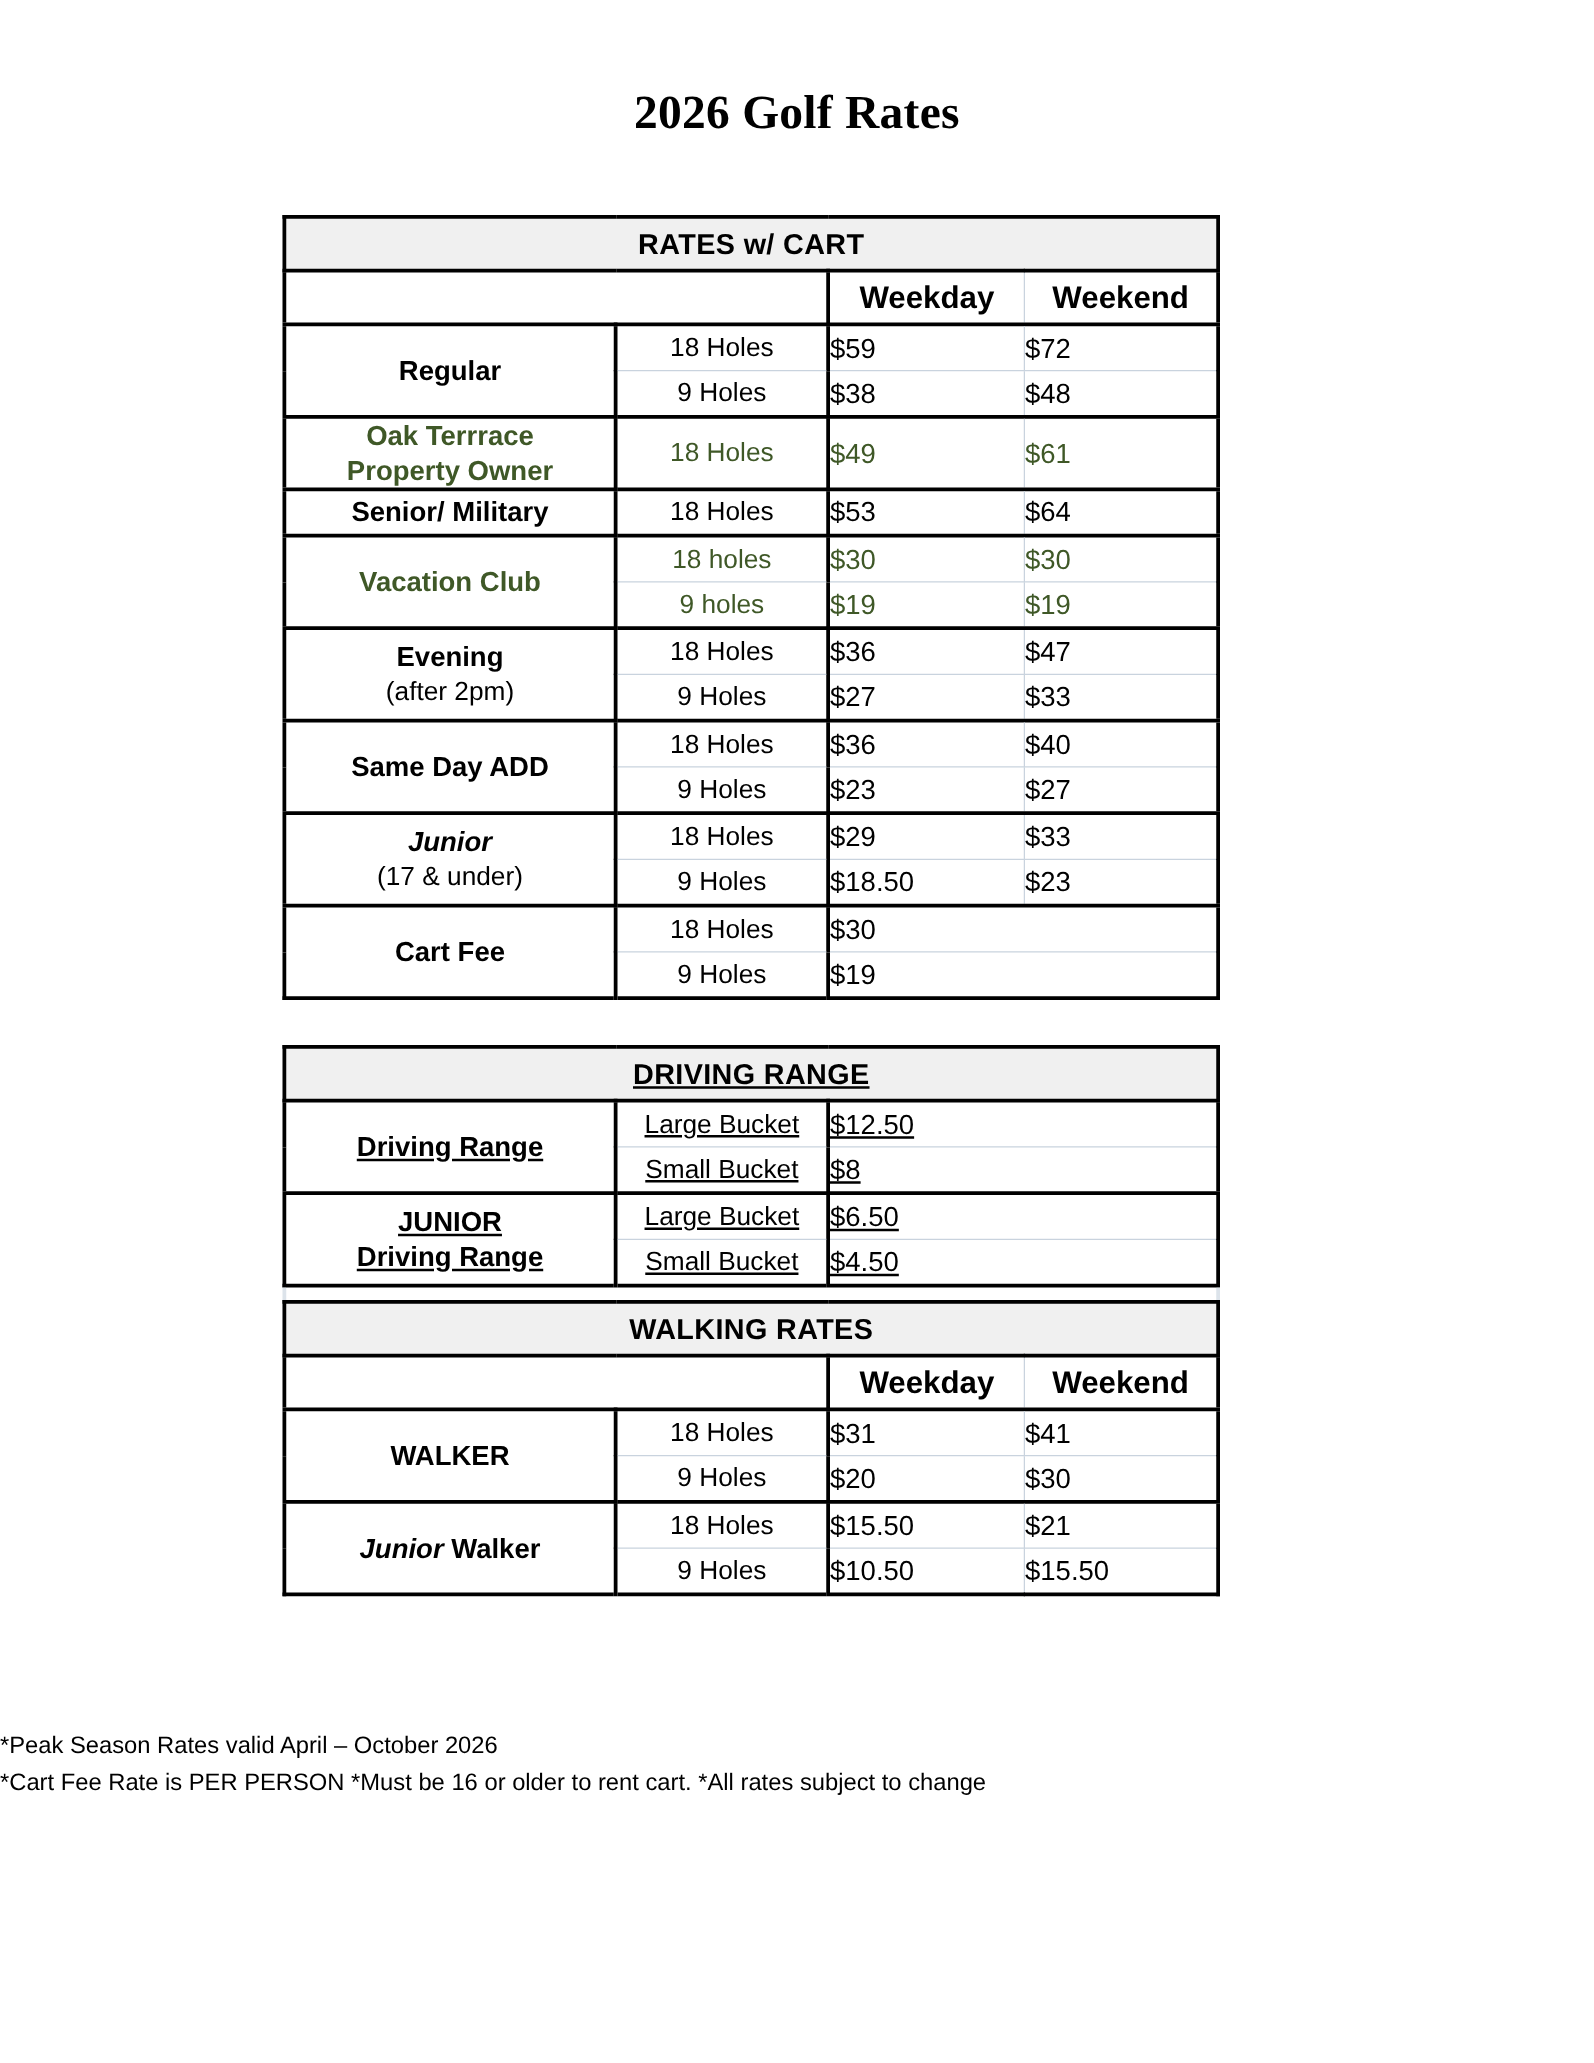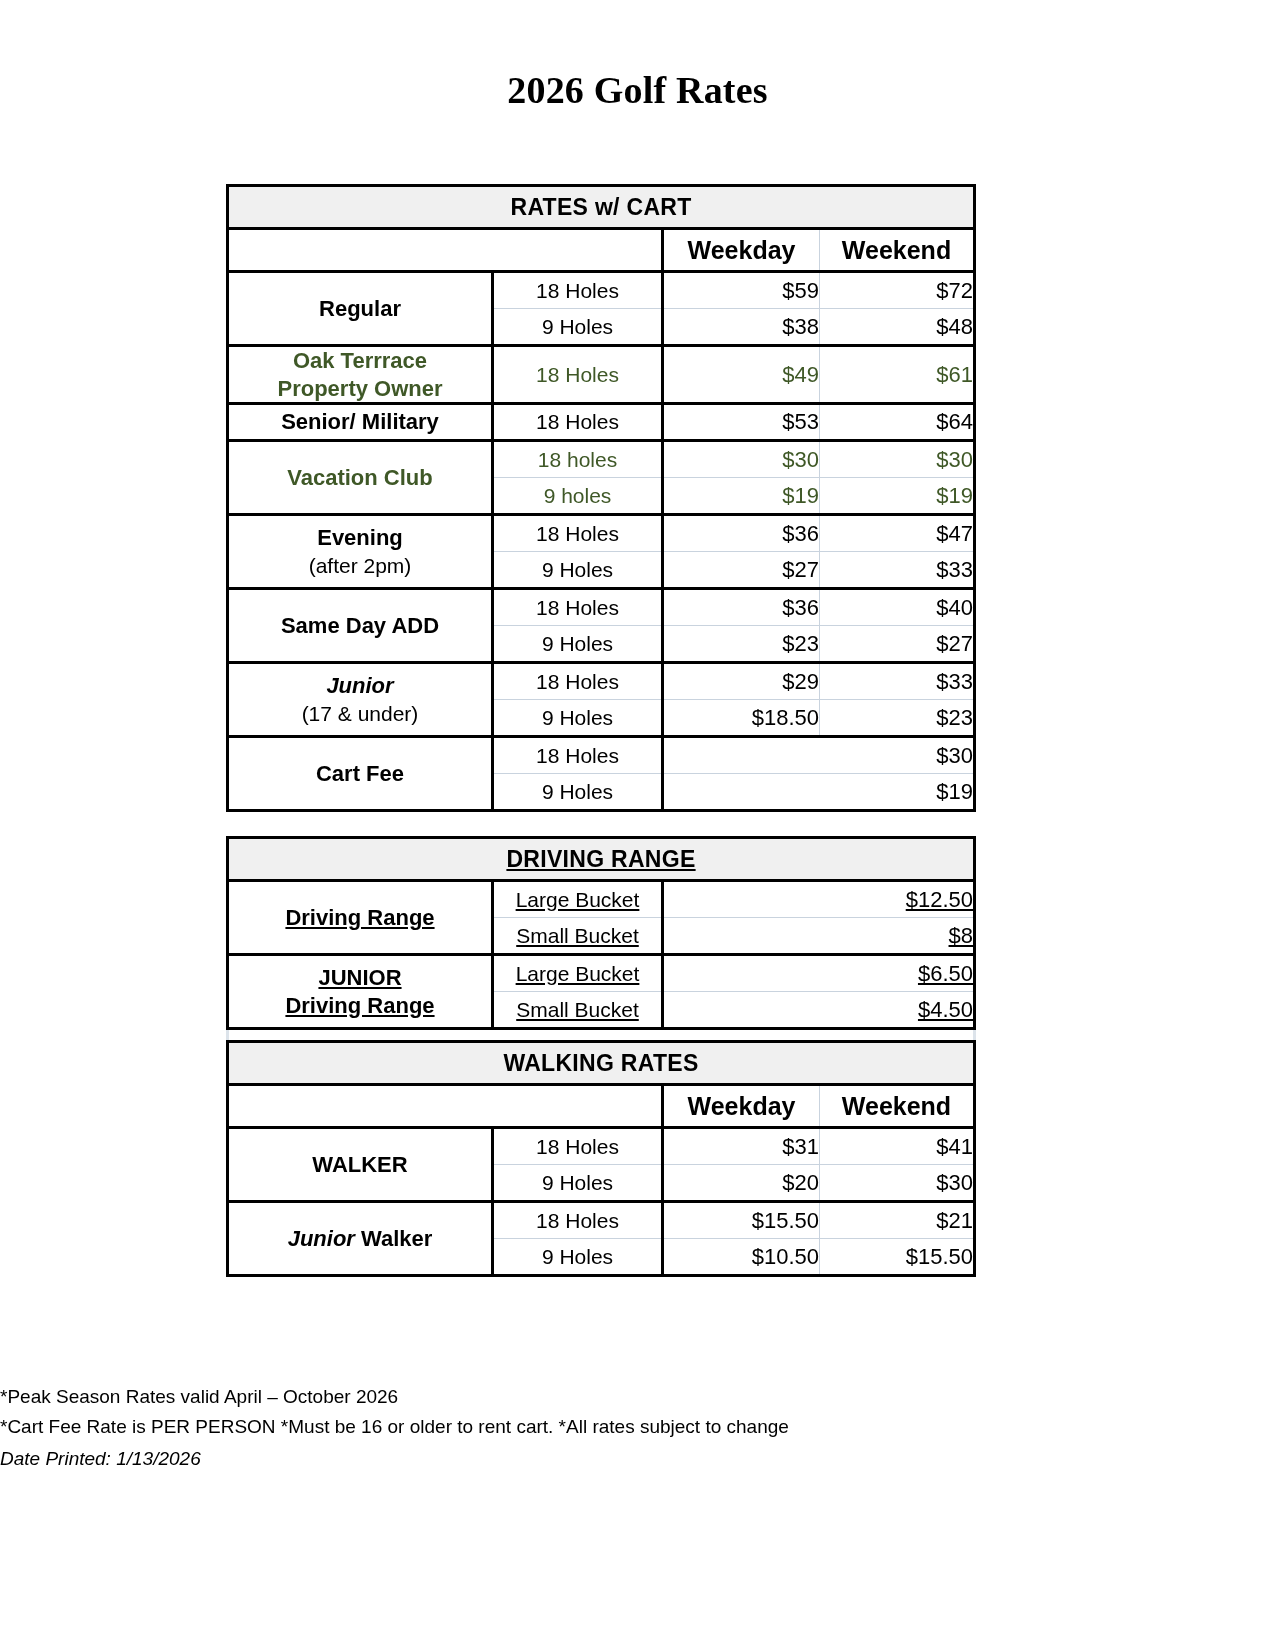--- a/index.html
+++ b/index.html
@@ -56,21 +56,21 @@
 
   .cat {
     text-align:center;
     font-weight:bold;
     font-size:22px;
     line-height:1.25;
   }
   .cat .sub { font-weight:normal; font-size:21px; }
 
   .opt  { text-align:center; font-size:21px; }
-  .val  { text-align:right; font-size:22px; }
+  .val  { text-align:left; font-size:22px; }
 
   .green { color:#3f5827; }
   .bb-thick { border-bottom:3px solid #000; }
   .br-thick { border-right:3px solid #000; }
   .bb-thin  { border-bottom:1px solid #c9d3de; }
   .br-thin  { border-right:1px solid #c9d3de; }
 
   .rowh { height:37px; }
   .rowh2 { height:48px; }
 
@@ -87,21 +87,21 @@
   .footer .printed { font-style:italic; margin-top:2px; display:block; }
 </style>
 </head>
 <body>
 
 <div class="header">
   <div class="page-title">2026 Golf Rates</div>
 
 </div>
 
-<div class="wrap" style="top:184px;">
+<div class="wrap" style="top:172px;">
   <table class="tbl outer" style="width:750px;">
     <colgroup>
         <col style="width:265px">
         <col style="width:170px">
         <col style="width:157px">
         <col style="width:155px">
       </colgroup>
     <tbody>
       <tr>
         <td class="sec-head" colspan="4">RATES w/ CART</td>
@@ -290,14 +290,13 @@
         <td class="val br-thin">$10.50</td>
         <td class="val">$15.50</td>
       </tr>
     </tbody>
   </table>
 </div>
 
 <div class="footer">
   <span class="ln">*Peak Season Rates valid April – October 2026</span>
   <span class="ln">*Cart Fee Rate is PER PERSON  *Must be 16 or older to rent cart. *All rates subject to change</span>
-  <span class="printed">Date Printed: 1/13/2026</span>
 </div>
 
 </body></html>

